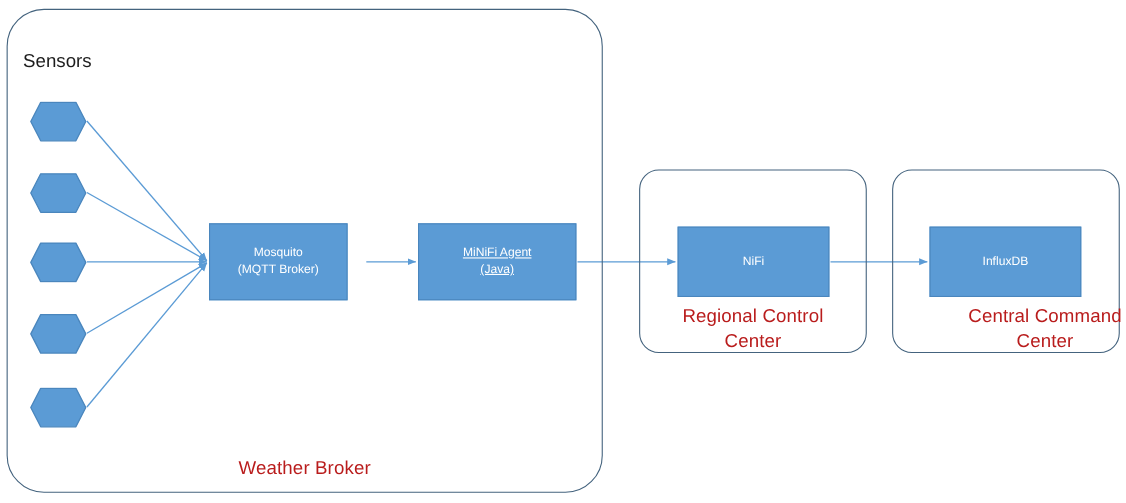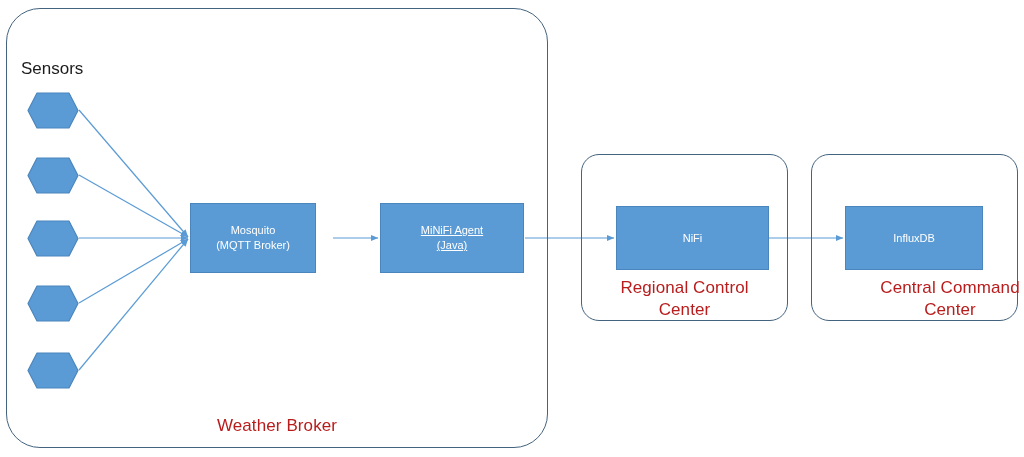--- a/index.html
+++ b/index.html
@@ -85,21 +85,21 @@
 
   
   .section-label {
     position: absolute;
     color: #1c1c1c;
     font-size: 17px;
     line-height: 20px;
   }
   .lbl-sensors {
     left: 21px;
-    top: 59px;
+    top: 46px;
     text-align: right;
   }
 
   
   .proc {
     position: absolute;
     box-sizing: border-box;
     background: #5b9bd5;
     border: 1.2px solid #4a86bd;
     display: flex;
@@ -120,21 +120,21 @@
   .proc-minifi {
     left: 380px;
     top: 203px;
     width: 144px;
     height: 70px;
     text-decoration: underline;
   }
   .proc-nifi {
     left: 616px;
     top: 206px;
-    width: 153px;
+    width: 138px;
     height: 64px;
   }
   .proc-influx {
     left: 845px;
     top: 206px;
     width: 138px;
     height: 64px;
     align-items: center;
   }
 

